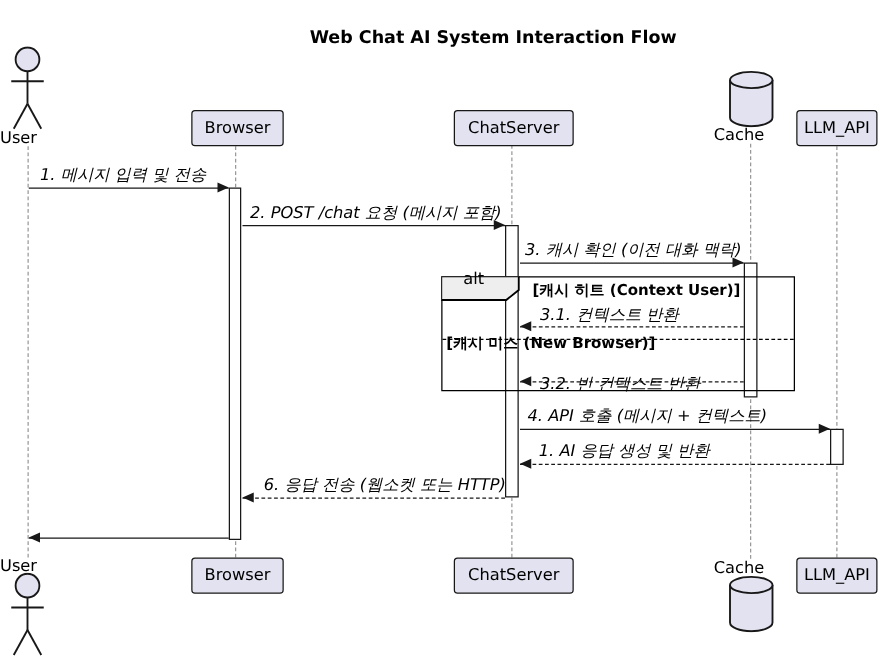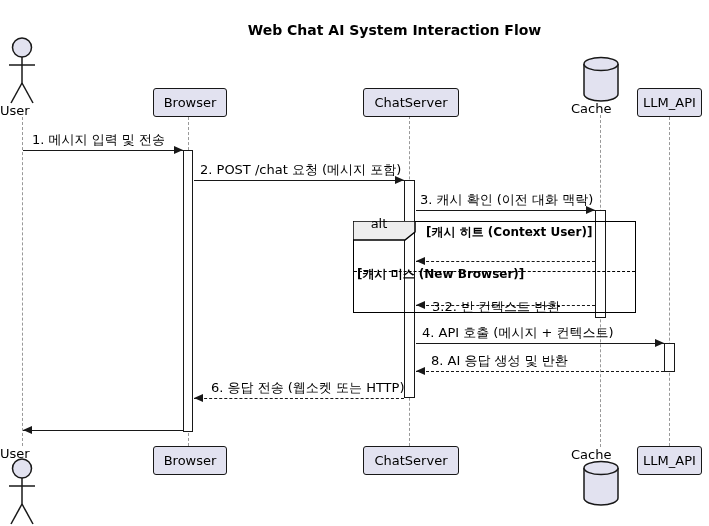--- a/index.html
+++ b/index.html
@@ -25,21 +25,21 @@
     font-size:13px;z-index:4;
   }
   
   .bar{position:absolute;background:#ffffff;border:1px solid #181818;z-index:2;box-sizing:border-box;}
   
   .line{position:absolute;height:0;border-top:1px solid #181818;z-index:5;}
   .line.dashed{border-top-style:dashed;}
   .ah{position:absolute;width:0;height:0;border-top:4px solid transparent;border-bottom:4px solid transparent;z-index:6;}
   .ah-r{border-left:9px solid #181818;}
   .ah-l{border-right:9px solid #181818;}
-  .mlabel{position:absolute;font-size:13px;white-space:nowrap;z-index:6;}
+  .mlabel{position:absolute;font-size:13px;white-space:nowrap;z-index:6;font-style:italic;}
   
   .altframe{position:absolute;left:353px;top:221px;width:283px;height:92px;border:1.5px solid #000;box-sizing:border-box;z-index:3;}
   .alt-pentagon{position:absolute;left:353px;top:221px;z-index:4;}
   .alt-op{position:absolute;left:353px;top:216px;width:52px;text-align:center;font-weight:normal;font-size:13px;z-index:5;}
   .cond{position:absolute;font-weight:bold;font-size:12px;white-space:nowrap;z-index:5;}
   .divider{position:absolute;left:354px;top:271px;width:281px;height:0;border-top:1px dashed #000;z-index:4;}
   .shape{position:absolute;z-index:4;}
   .plabel{position:absolute;font-size:13px;text-align:left;white-space:nowrap;z-index:4;}
 </style>
 </head>
@@ -93,32 +93,33 @@
   <div class="ah ah-r" style="left:174px;top:146px;"></div>
 
   <div class="mlabel" style="left:200px;top:161px;">2. POST /chat 요청 (메시지 포함)</div>
   <div class="line" style="left:194px;top:180px;width:210px;"></div>
   <div class="ah ah-r" style="left:395px;top:176px;"></div>
 
   <div class="mlabel" style="left:420px;top:191px;">3. 캐시 확인 (이전 대화 맥락)</div>
   <div class="line" style="left:416px;top:210px;width:179px;"></div>
   <div class="ah ah-r" style="left:586px;top:206px;"></div>
 
+  <div class="mlabel" style="left:432px;top:243px;">3.1. 컨텍스트 반환</div>
   <div class="line dashed" style="left:416px;top:261px;width:179px;"></div>
   <div class="ah ah-l" style="left:416px;top:257px;"></div>
 
   <div class="mlabel" style="left:432px;top:286px;margin-top:12px;">3.2. 빈 컨텍스트 반환</div>
   <div class="line dashed" style="left:416px;top:305px;width:179px;"></div>
   <div class="ah ah-l" style="left:416px;top:301px;"></div>
 
   <div class="mlabel" style="left:422px;top:324px;">4. API 호출 (메시지 + 컨텍스트)</div>
   <div class="line" style="left:416px;top:343px;width:248px;"></div>
   <div class="ah ah-r" style="left:655px;top:339px;"></div>
 
-  <div class="mlabel" style="left:431px;top:352px;">8. AI 응답 생성 및 반환</div>
+  <div class="mlabel" style="left:431px;top:352px;">1. AI 응답 생성 및 반환</div>
   <div class="line dashed" style="left:416px;top:371px;width:248px;"></div>
   <div class="ah ah-l" style="left:416px;top:367px;"></div>
 
   <div class="mlabel" style="left:211px;top:379px;">6. 응답 전송 (웹소켓 또는 HTTP)</div>
   <div class="line dashed" style="left:194px;top:398px;width:210px;"></div>
   <div class="ah ah-l" style="left:194px;top:394px;"></div>
 
   <div class="line" style="left:23px;top:430px;width:160px;"></div>
   <div class="ah ah-l" style="left:23px;top:426px;"></div>
 

